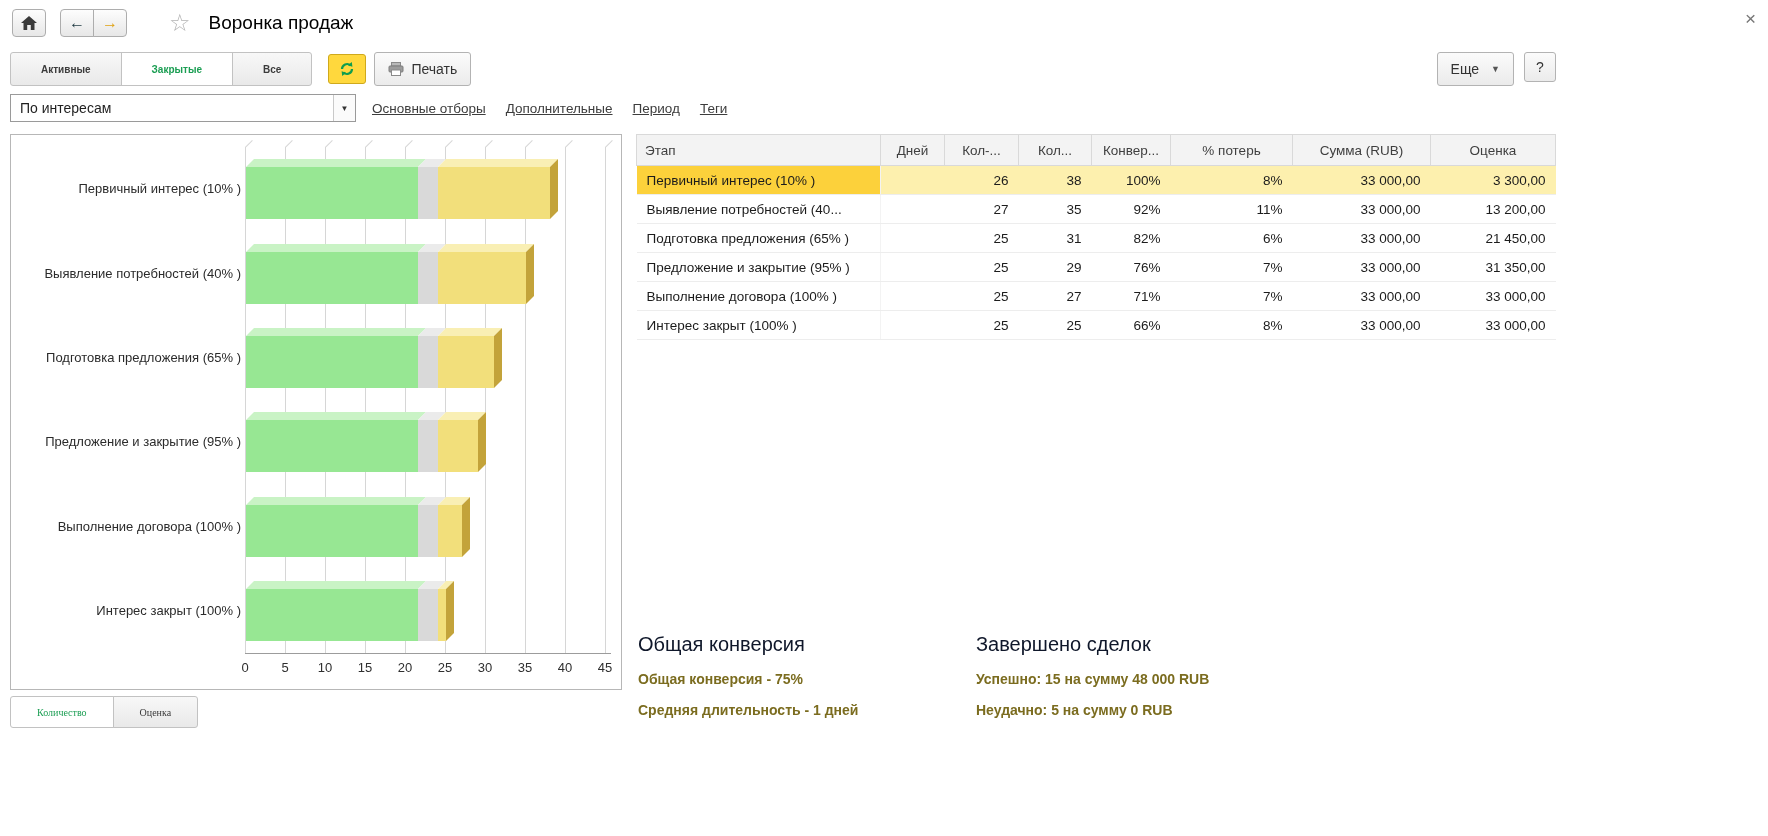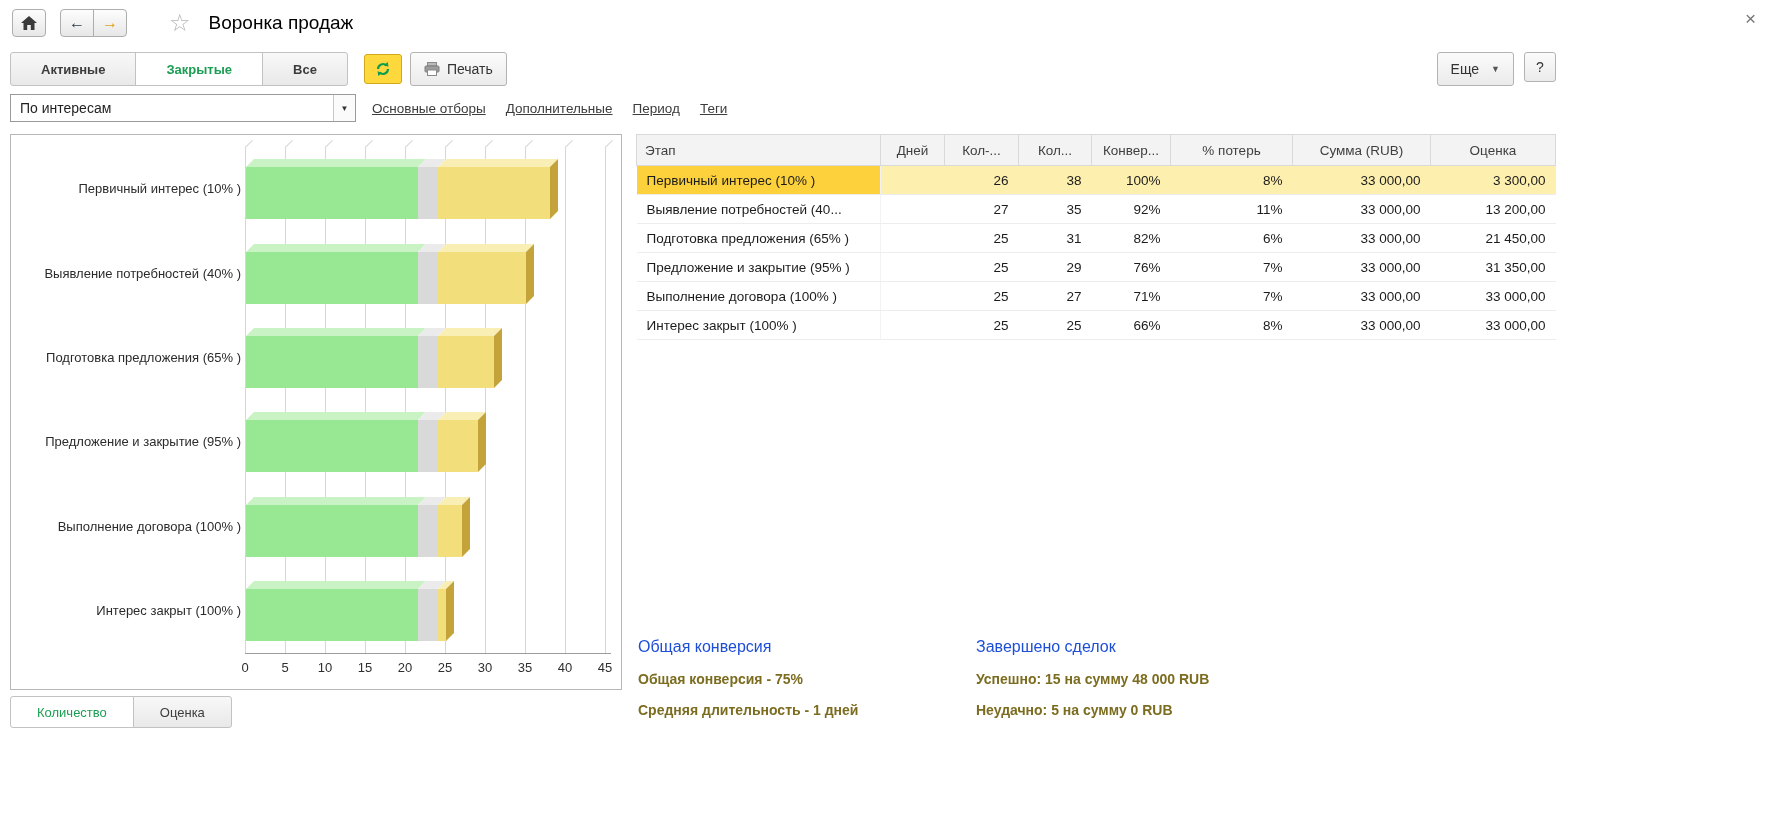--- a/index.html
+++ b/index.html
@@ -18,21 +18,21 @@
   .arrow-back { color:#223c44; font-weight:bold; font-size:16px; }
   .arrow-fwd  { color:#dfa213; font-weight:bold; font-size:16px; }
   .star { font-size:24px; color:#b3b3b3; margin:0 18px 0 42px; cursor:pointer; line-height:1; }
   .page-title { font-size:19px; color:#000; }
   .close { position:absolute; right:12px; top:8px; font-size:19px; color:#777; cursor:pointer; }
 
   
   .toolbar { display:flex; align-items:center; padding:6px 10px; }
   .seg { display:flex; }
   .seg-btn { height:34px; padding:0 30px; display:flex; align-items:center; justify-content:center;
-             font-size:13px; font-weight:700; color:#3c3c3c;
+             font-size:10px; font-weight:700; color:#3c3c3c;
              background:linear-gradient(#f8f8f8,#e9e9e9); border:1px solid #c2c2c2;
              margin-left:-1px; cursor:pointer; white-space:nowrap; }
   .seg .seg-btn:first-child { margin-left:0; border-radius:3px 0 0 3px; }
   .seg .seg-btn:last-child  { border-radius:0 3px 3px 0; }
   .seg-btn.active { background:#fff; color:#1b9e53; }
   .refresh-btn { width:38px; height:30px; margin-left:16px; border:1px solid #cfa91c; border-radius:3px;
                  background:#ffd83d; display:flex; align-items:center; justify-content:center; cursor:pointer; }
   .btn { height:30px; padding:16px 13px; display:flex; align-items:center; gap:7px; font-size:14px; color:#333;
          background:linear-gradient(#fbfbfb,#ebebeb); border:1px solid #b3b3b3; border-radius:3px; cursor:pointer; }
   .print { margin-left:8px; }
@@ -60,40 +60,40 @@
   .tick { position:absolute; width:30px; text-align:center; font-size:13px; color:#2f2f2f; }
   .axis-base { position:absolute; height:1px; background:#9c9c9c; }
   .cat-label { position:absolute; left:4px; width:226px; text-align:right; font-size:13px; color:#2b2b2b; }
   .bar { position:absolute; display:flex; cursor:pointer; }
   .seg-piece { position:relative; height:100%; background:var(--c); }
   .seg-piece::before { content:""; position:absolute; top:-8px; left:0; width:100%; height:8px;
                        background:var(--ct); transform:skewX(-45deg); transform-origin:0 100%; }
   .seg-piece.last::after { content:""; position:absolute; top:0; right:-8px; width:8px; height:100%;
                            background:var(--cs); transform:skewY(-45deg); transform-origin:0 0; }
   .chart-toggle { margin-top:6px; }
-  .chart-toggle .seg-btn { height:32px; padding:0 26px; font-weight:400; }
+  .chart-toggle .seg-btn { height:32px; padding:0 26px; font-weight:400;font-family:Liberation Serif, serif; }
 
   .right-col { flex:1; margin-left:14px; min-height:596px; display:flex; flex-direction:column; }
 
   
   table.grid { border-collapse:collapse; table-layout:fixed; width:919px; }
   .grid th { height:31px; background:#f3f3f3; border:1px solid #d9d9d9; font-weight:400; font-size:13.5px;
              color:#3f3f3f; padding:0 8px; text-align:center; overflow:hidden; white-space:nowrap; cursor:pointer; }
   .grid th.first { text-align:left; }
   .grid td { height:29px; padding:0 10px; font-size:13.5px; color:#1c1c1c; border-bottom:1px solid #ededed;
              white-space:nowrap; overflow:hidden; }
   .grid td.num { text-align:right; }
   .grid td.stage { border-right:1px solid #f3f3f3; }
   .grid tr.selected td { background:#fdf0ae; }
   .grid tr.selected td.stage { background:#fcd13b; }
 
   
   .stats { margin-top:auto; display:flex; padding:0 0 12px 2px; }
   .stats-col.left { width:338px; }
-  .stats-title { font-size:16px; color:#1d4ed8; }
+  .stats-title { font-size:20px; color:#0f172a; }
   .stat-line { margin-top:15px; font-size:14px; font-weight:700; color:#7b6c1f; }
 </style>
 </head>
 <body>
 
 <div class="window">
 
   <div class="topbar">
     <button class="nav-btn">
       <svg width="18" height="16" viewBox="0 0 18 16">

